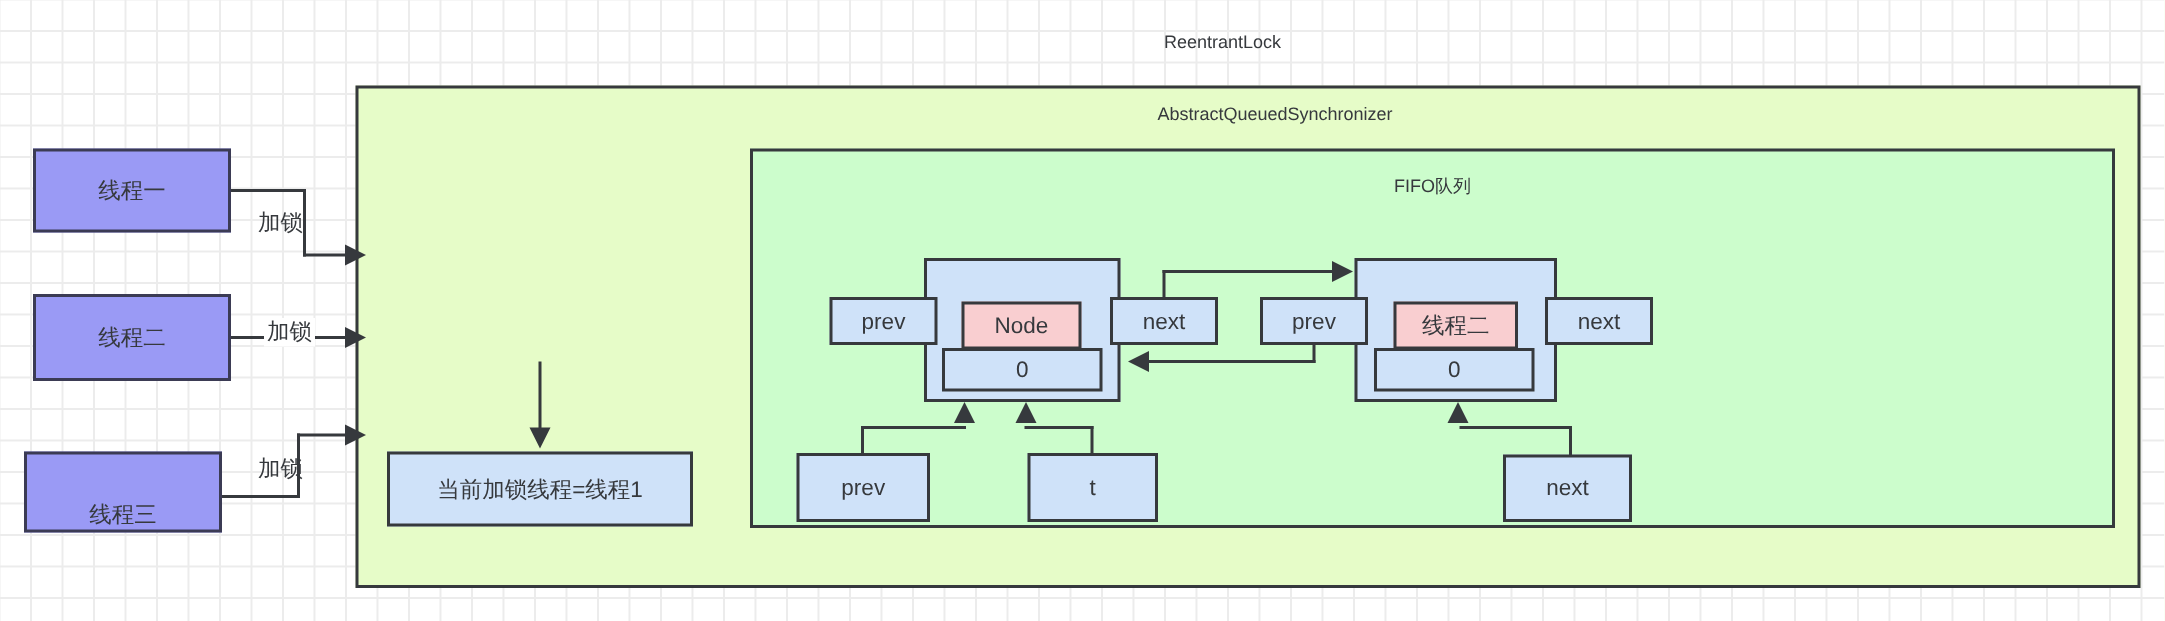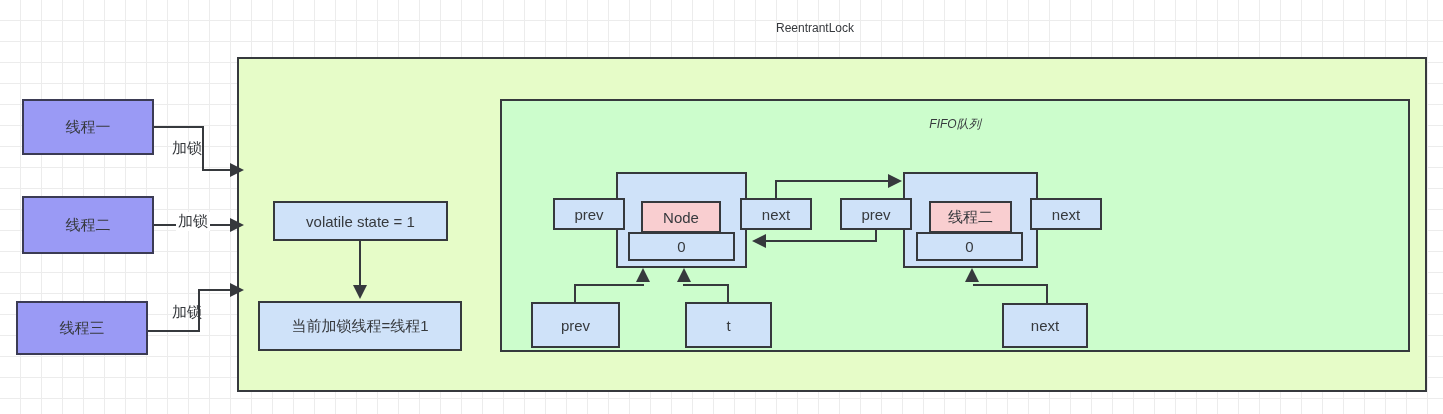--- a/index.html
+++ b/index.html
@@ -97,56 +97,54 @@
 </style>
 </head>
 <body>
 
 <div id="canvas">
 
   <div class="abs free-title" style="left:690px; top:22px; width:250px;">ReentrantLock</div>
 
   <div class="abs container-box aqs-box" style="left:237px; top:57px; width:1190px; height:335px;"></div>
 
+  <div class="abs free-title" style="left:700px; top:70px; width:300px;">AbstractQueuedSynchronizer</div>
 
   <div class="abs container-box fifo-box" style="left:500px; top:99px; width:910px; height:253px;"></div>
 
-  <div class="abs free-title" style="left:855px; top:118px; width:200px;font-style:italic;">FIFO队列</div>
+  <div class="abs free-title" style="left:855px; top:118px; width:200px;">FIFO队列</div>
 
   <div class="abs shape purple" style="left:22px; top:99px; width:132px; height:56px;">
     <span>线程一</span>
   </div>
 
   <div class="abs shape purple" style="left:22px; top:196px; width:132px; height:58px;">
     <span>线程二</span>
   </div>
 
-  <div class="abs shape purple" style="left:16px; top:301px; width:132px; height:54px;">
+  <div class="abs shape purple" style="left:16px; top:301px; width:132px; height:54px;align-items:flex-end;">
     <span>线程三</span>
   </div>
 
   <div class="abs seg seg-h" style="left:154px; top:126px; width:50px;"></div>
   <div class="abs seg seg-v" style="left:202px; top:126px; height:45px;"></div>
   <div class="abs seg seg-h" style="left:202px; top:169px; width:34px;"></div>
   <div class="abs arrowhead ah-right" style="left:230px; top:163px;"></div>
   <div class="edge-label" style="left:172px; top:139px;">加锁</div>
 
   <div class="abs seg seg-h" style="left:154px; top:224px; width:82px;"></div>
   <div class="abs arrowhead ah-right" style="left:230px; top:218px;"></div>
   <div class="edge-label" style="left:176px; top:212px; background:#ffffff; padding:0 2px;">加锁</div>
 
   <div class="abs seg seg-h" style="left:148px; top:330px; width:52px;"></div>
   <div class="abs seg seg-v" style="left:198px; top:289px; height:43px;"></div>
   <div class="abs seg seg-h" style="left:198px; top:289px; width:38px;"></div>
   <div class="abs arrowhead ah-right" style="left:230px; top:283px;"></div>
   <div class="edge-label" style="left:172px; top:303px;">加锁</div>
 
-  <div class="abs shape blue" style="left:273px; top:201px; width:175px; height:40px;">
-    <span>volatile state = 1</span>
-  </div>
 
   <div class="abs seg seg-v" style="left:359px; top:241px; height:46px;"></div>
   <div class="abs arrowhead ah-down" style="left:353px; top:285px;"></div>
 
   <div class="abs shape blue" style="left:258px; top:301px; width:204px; height:50px;">
     <span>当前加锁线程=线程1</span>
   </div>
 
   <div class="abs shape blue" style="left:616px; top:172px; width:131px; height:96px; display:block;"></div>
 

